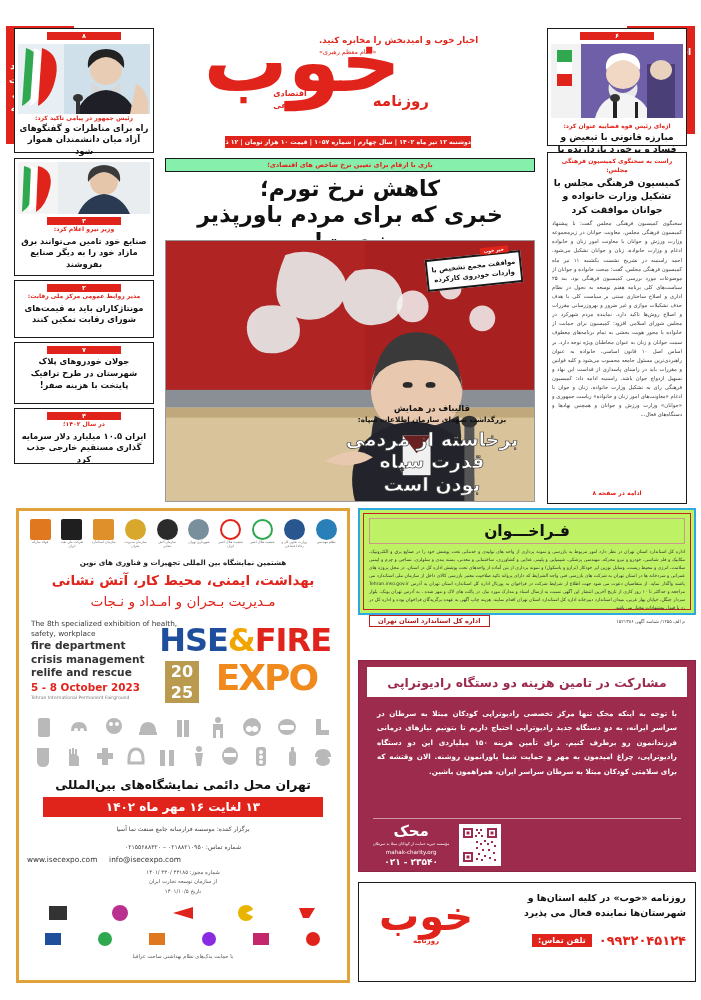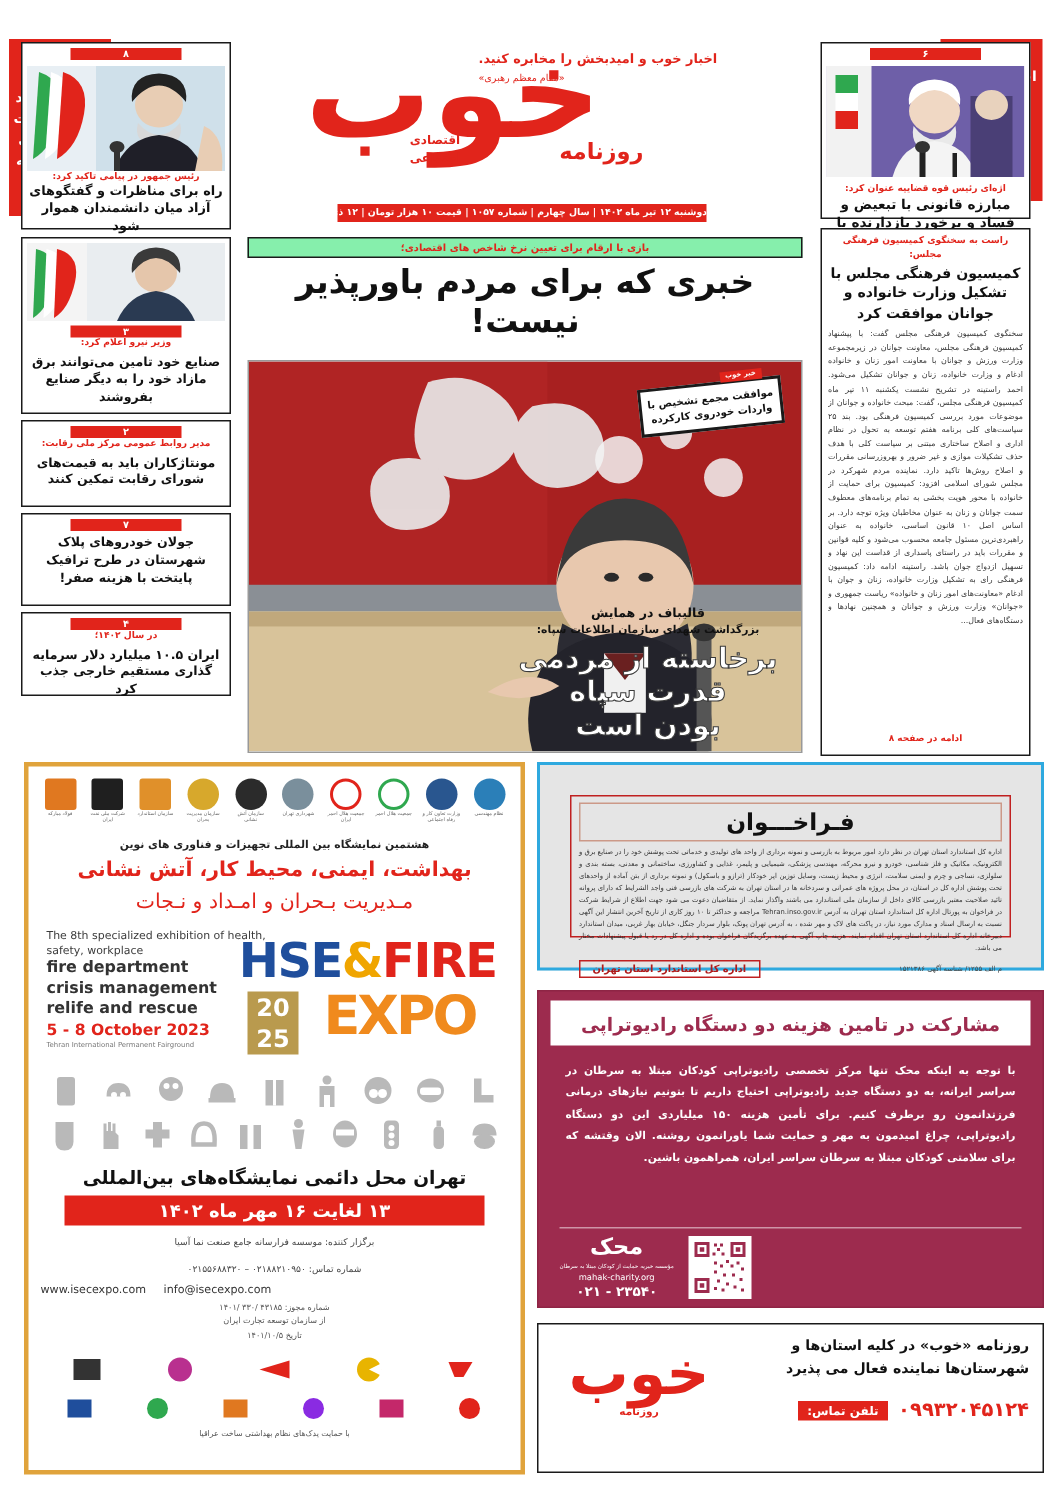--- a/index.html
+++ b/index.html
@@ -144,22 +144,22 @@
   .expo-org { font-size:6.1px; color:#444; text-align:center; line-height:1.75; margin-top:7px; }
   .expo-web { font-size:7.4px; color:#333; margin-top:3px; direction:ltr; }
   .expo-lic { font-size:5.4px; color:#555; text-align:center; line-height:1.7; margin-top:4px; }
 
   .expo-sponsors { display:flex; justify-content:space-around; align-items:center; margin-top:6px; height:22px; }
   .expo-supp { display:flex; justify-content:space-around; align-items:center; margin-top:5px; height:20px; }
   .expo-supptxt { font-size:5.2px; color:#555; text-align:center; line-height:1.7; margin-top:3px; }
 
   
   .farakhan {
-    position:absolute; left:358px; top:508px; width:338px; height:139px;
-    border:2.5px solid #2ea9df; background:#e5e5e5; padding:20px;
+    position:absolute; left:358px; top:508px; width:338px; height:107px;
+    border:2.5px solid #2ea9df; background:#bef264; padding:3px;
   }
   .farakhan-inner { border:1px solid #c02020; height:100%; padding:4px 5px; }
   .fk-title { border:1px solid #c98; text-align:center; padding:2px 0 3px; }
   .fk-title span { font-size:15.5px; font-weight:bold; color:#111; letter-spacing:3px; }
   .fk-body { font-size:4.55px; line-height:1.76; color:#333; text-align:justify; margin-top:4px; }
   .fk-foot { display:flex; align-items:center; justify-content:space-between; margin-top:3px; }
   .fk-stamp { border:1px solid #c02020; color:#b01a1a; font-size:6.6px; font-weight:bold; padding:1px 8px; }
   .fk-code { font-size:4.6px; color:#444; }
 
   
@@ -254,20 +254,21 @@
     <div class="hl2">کمیسیون فرهنگی مجلس با تشکیل وزارت خانواده و جوانان موافقت کرد</div>
     <div class="body-col">سخنگوی کمیسیون فرهنگی مجلس گفت: با پیشنهاد کمیسیون فرهنگی مجلس، معاونت جوانان در زیرمجموعه وزارت ورزش و جوانان با معاونت امور زنان و خانواده ادغام و وزارت خانواده، زنان و جوانان تشکیل می‌شود. احمد راستینه در تشریح نشست یکشنبه ۱۱ تیر ماه کمیسیون فرهنگی مجلس، گفت: مبحث خانواده و جوانان از موضوعات مورد بررسی کمیسیون فرهنگی بود. بند ۲۵ سیاست‌های کلی برنامه هفتم توسعه به تحول در نظام اداری و اصلاح ساختاری مبتنی بر سیاست کلی با هدف حذف تشکیلات موازی و غیر ضرور و بهروزرسانی مقررات و اصلاح روش‌ها تاکید دارد. نماینده مردم شهرکرد در مجلس شورای اسلامی افزود: کمیسیون برای حمایت از خانواده با محور هویت بخشی به تمام برنامه‌های معطوف سمت جوانان و زنان به عنوان مخاطبان ویژه توجه دارد. بر اساس اصل ۱۰ قانون اساسی، خانواده به عنوان راهبردی‌ترین مسئول جامعه محسوب می‌شود و کلیه قوانین و مقررات باید در راستای پاسداری از قداست این نهاد و تسهیل ازدواج جوان باشد. راستینه ادامه داد: کمیسیون فرهنگی رای به تشکیل وزارت خانواده، زنان و جوان با ادغام «معاونت‌های امور زنان و خانواده» ریاست جمهوری و «جوانان» وزارت ورزش و جوانان و همچنین نهادها و دستگاه‌های فعال...</div>
     <div class="cont-note">ادامه در صفحه ۸</div>
   </div>
 
   <div class="c-kickbox">
     <div>بازی با ارقام برای تعیین نرخ شاخص های اقتصادی؛</div>
   </div>
 
   <div class="c-head">
+    <div class="l1">کاهش نرخ تورم؛</div>
     <div class="l2">خبری که برای مردم باورپذیر نیست!</div>
   </div>
 
   <div class="c-photo">
     <svg width="100%" height="100%" viewBox="0 0 370 262" preserveAspectRatio="none">
       <rect width="370" height="262" fill="#cfd6dc"></rect>
       <rect x="0" y="0" width="370" height="150" fill="#8f1c1c"></rect>
       <rect x="0" y="0" width="370" height="150" fill="#a82020"></rect>
       <path d="M0 0 h200 v150 h-200z" fill="#b02424"></path>
       <g fill="#e8e8e8" opacity=".92">

